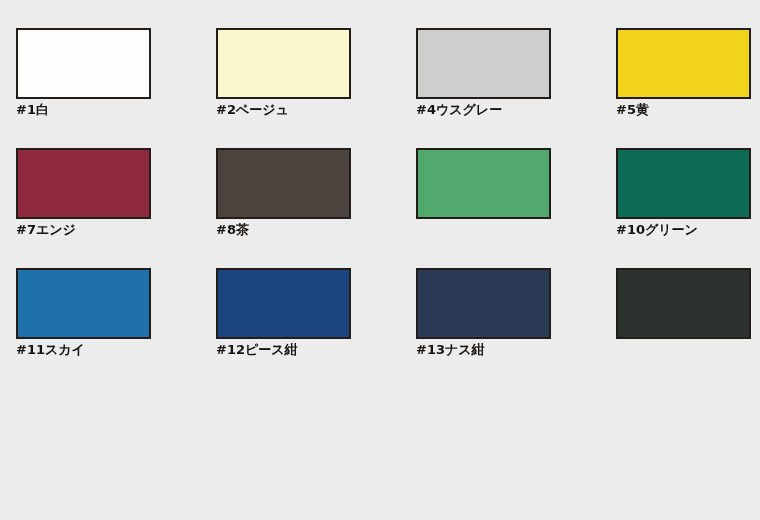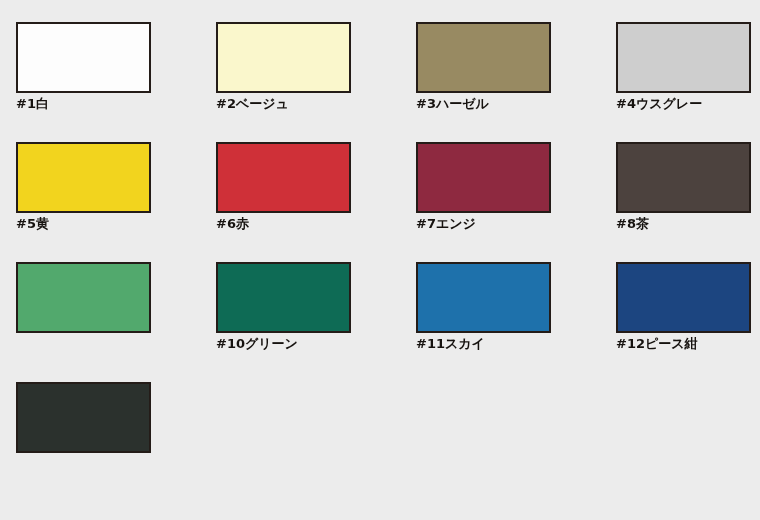--- a/index.html
+++ b/index.html
@@ -25,20 +25,21 @@
     grid-template-rows: repeat(4, 120px);
     justify-content: start;
     align-content: start;
     margin-left: 16px;
   }
   .swatch-cell {
     width: 200px;
     height: 120px;
     box-sizing: border-box;
     position: relative;
+    margin-top: 6px;
   }
   .swatch-chip {
     width: 135px;
     height: 71px;
     box-sizing: border-box;
     border: 2px solid #241c18;
     display: block;
   }
   .swatch-label {
     display: block;
@@ -58,34 +59,26 @@
 <div id="swatch-grid">
     <div class="swatch-cell">
       <div class="swatch-chip" style="background-color: rgb(253, 253, 253);"></div>
       <span class="swatch-label">#1白</span>
     </div>
     <div class="swatch-cell">
       <div class="swatch-chip" style="background-color: rgb(250, 247, 204);"></div>
       <span class="swatch-label">#2ベージュ</span>
     </div>
     <div class="swatch-cell">
-      <div class="swatch-chip" style="background-color: rgb(152, 138, 98);"></div>
-      <span class="swatch-label">#3ハーゼル</span>
-    </div>
-    <div class="swatch-cell">
       <div class="swatch-chip" style="background-color: rgb(206, 206, 206);"></div>
       <span class="swatch-label">#4ウスグレー</span>
     </div>
     <div class="swatch-cell">
       <div class="swatch-chip" style="background-color: rgb(242, 212, 30);"></div>
       <span class="swatch-label">#5黄</span>
-    </div>
-    <div class="swatch-cell">
-      <div class="swatch-chip" style="background-color: rgb(207, 48, 56);"></div>
-      <span class="swatch-label">#6赤</span>
     </div>
     <div class="swatch-cell">
       <div class="swatch-chip" style="background-color: rgb(142, 41, 64);"></div>
       <span class="swatch-label">#7エンジ</span>
     </div>
     <div class="swatch-cell">
       <div class="swatch-chip" style="background-color: rgb(76, 66, 62);"></div>
       <span class="swatch-label">#8茶</span>
     </div>
     <div class="swatch-cell">
@@ -97,15 +90,19 @@
     </div>
     <div class="swatch-cell">
       <div class="swatch-chip" style="background-color: rgb(30, 113, 171);"></div>
       <span class="swatch-label">#11スカイ</span>
     </div>
     <div class="swatch-cell">
       <div class="swatch-chip" style="background-color: rgb(28, 69, 128);"></div>
       <span class="swatch-label">#12ピース紺</span>
     </div>
     <div class="swatch-cell">
+      <div class="swatch-chip" style="background-color: rgb(42, 58, 87);"></div>
+      <span class="swatch-label">#13ナス紺</span>
+    </div>
+    <div class="swatch-cell">
       <div class="swatch-chip" style="background-color: rgb(43, 49, 45);"></div>
     </div>
   </div>
 
 </body></html>

